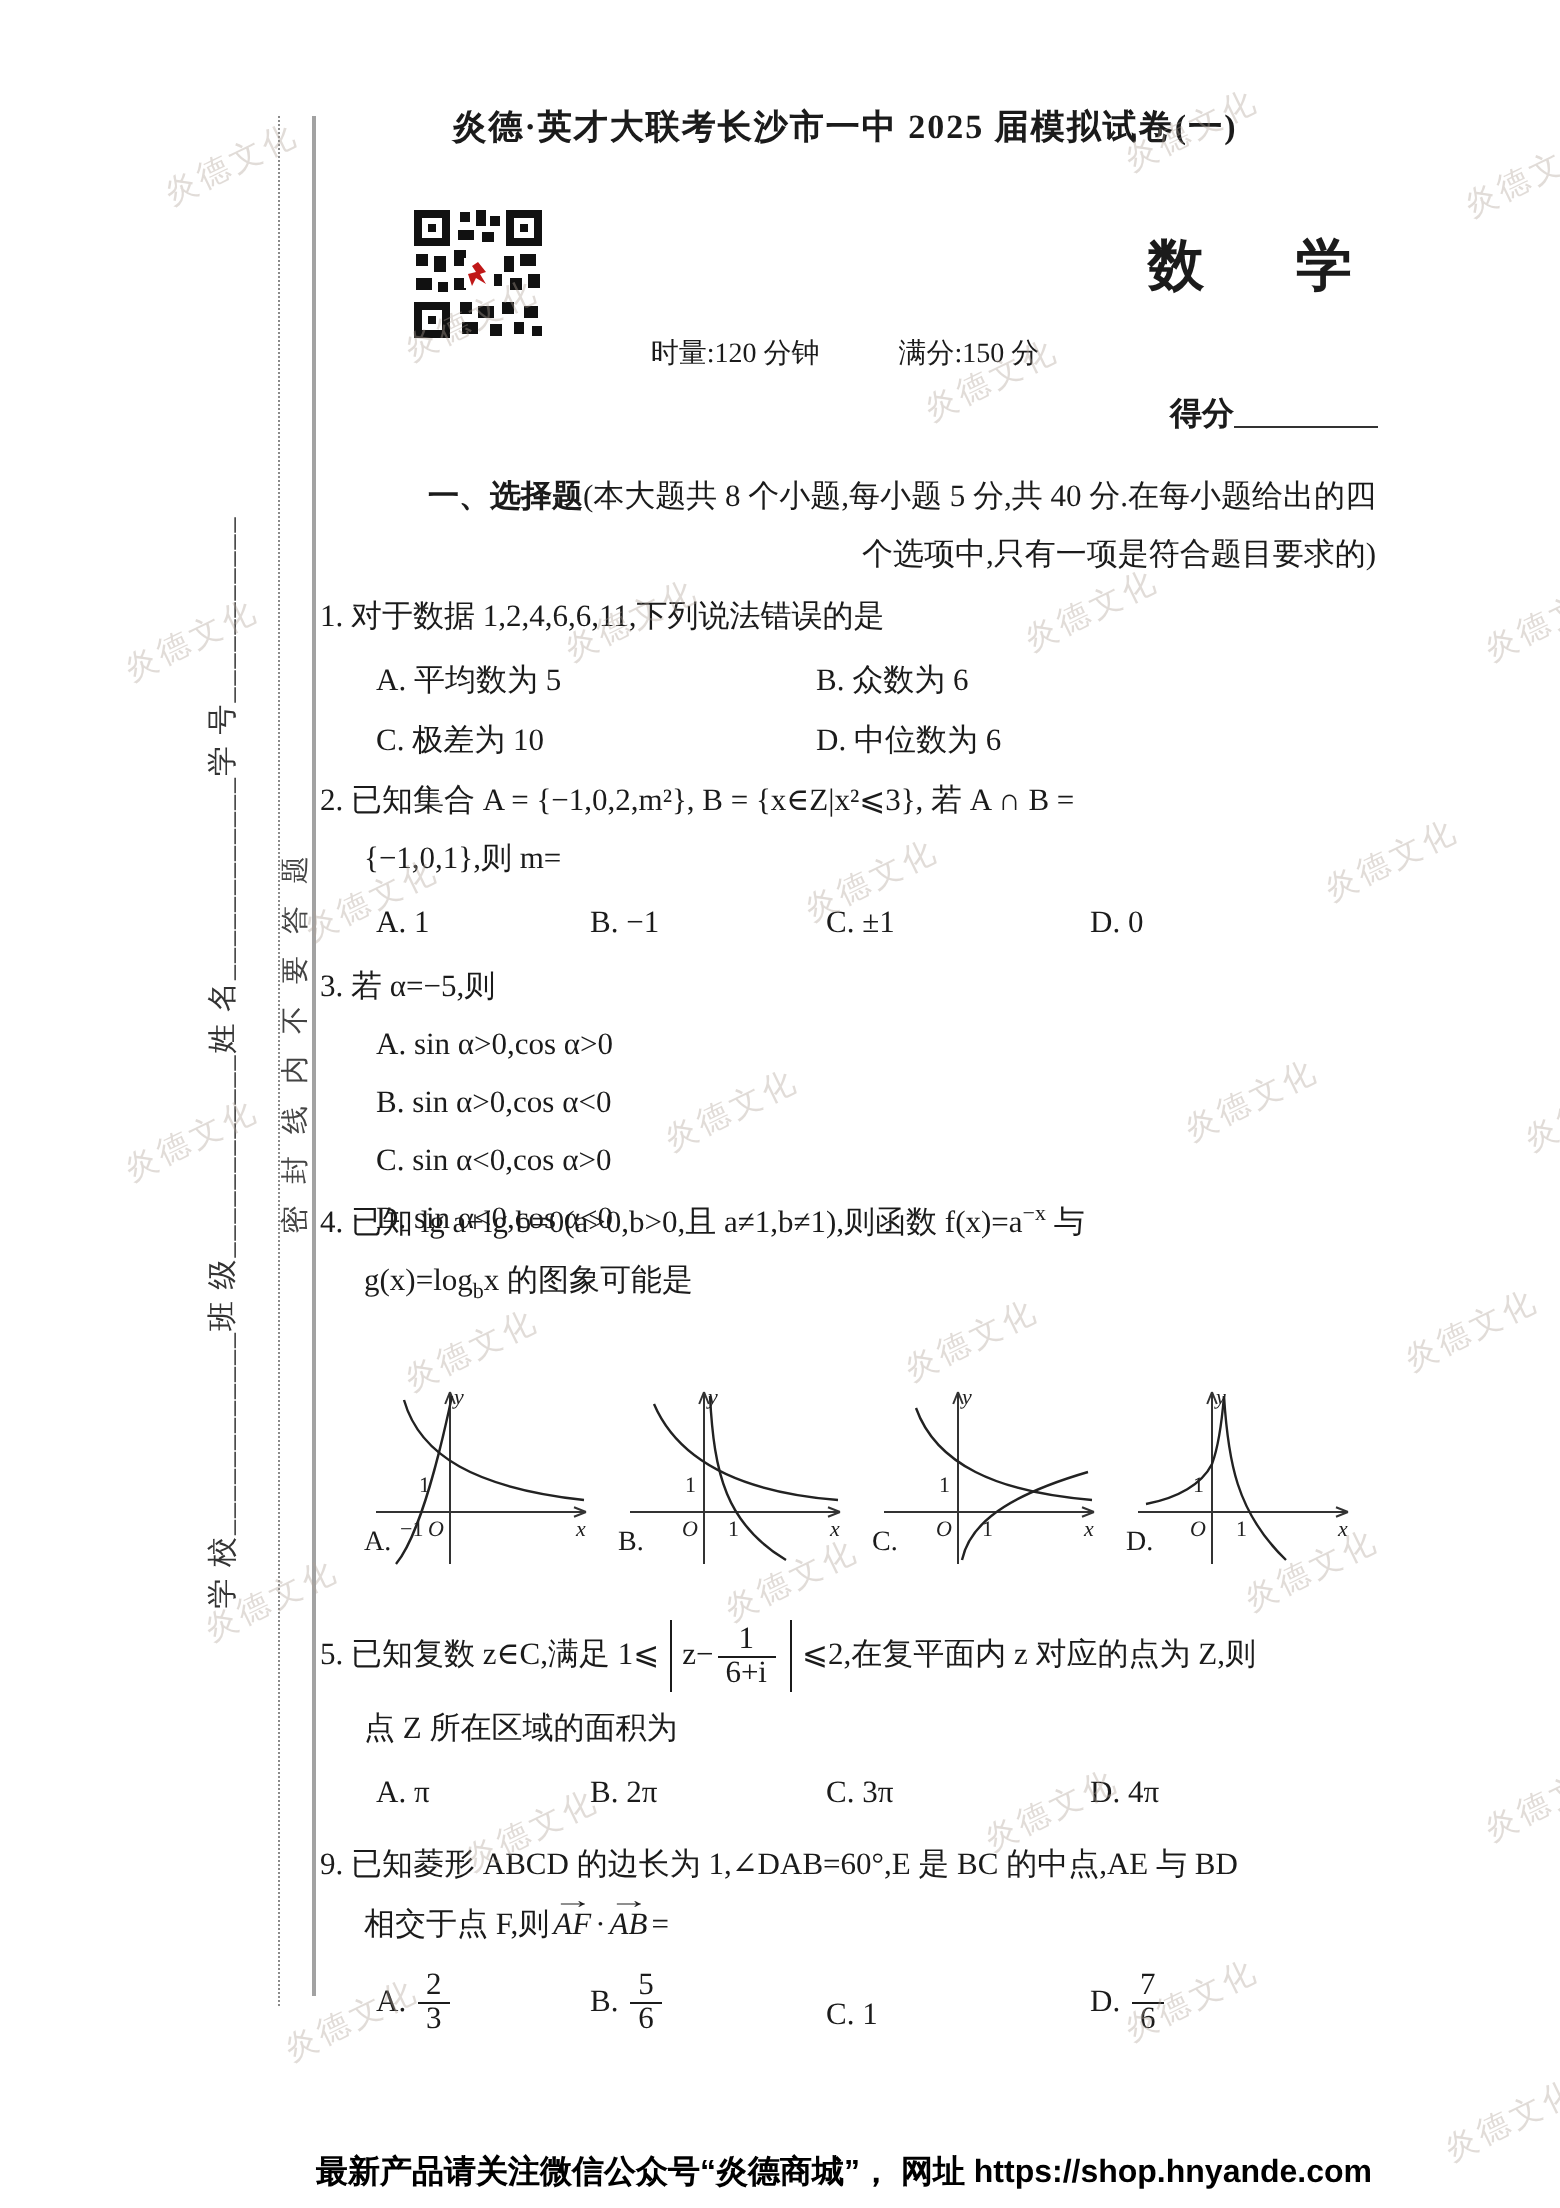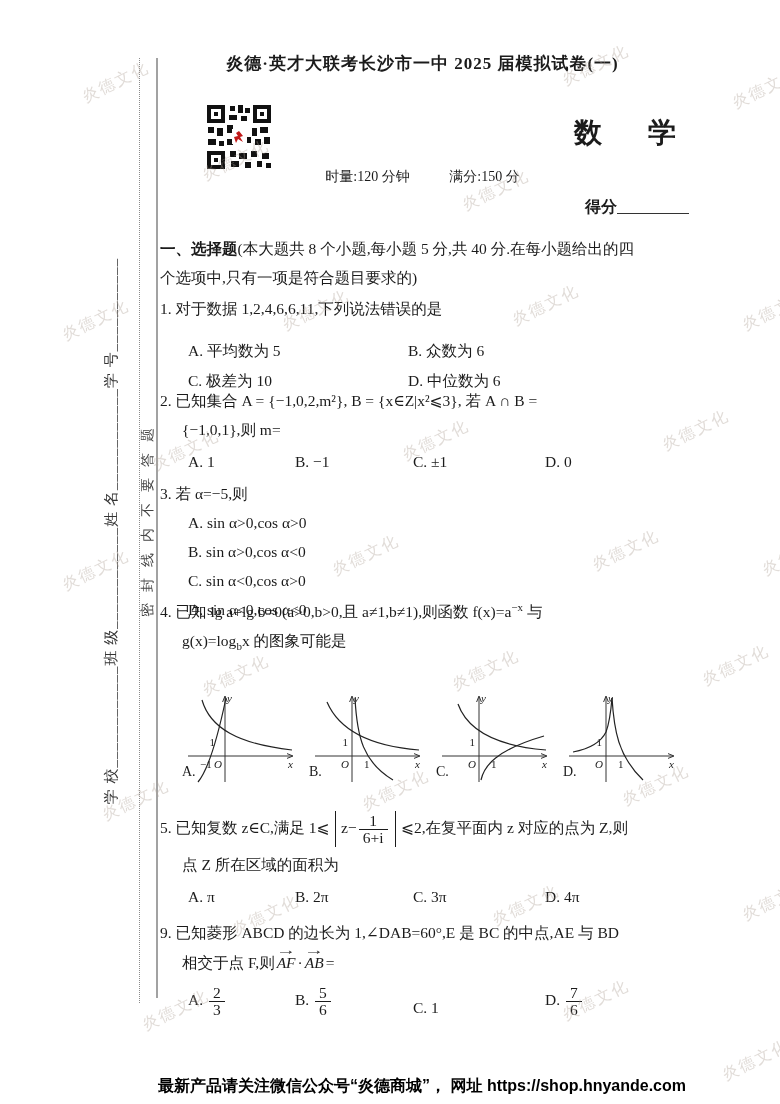--- a/index.html
+++ b/index.html
@@ -115,28 +115,28 @@
 
   <div class="meta">
     <span>时量:120 分钟</span>
     <span>满分:150 分</span>
   </div>
 
   <div class="score">
     <span>得分</span><span class="blank"></span>
   </div>
 
-  <div class="blk" style="top:234px;">
+  <div class="blk" style="top:234px;text-align:right;">
     <div><span class="b">一、选择题</span><span>(本大题共 8 个小题,每小题 5 分,共 40 分.在每小题给出的四</span></div>
     <div>个选项中,只有一项是符合题目要求的)</div>
   </div>
 
   <div class="blk" style="top:294px;">
     <div>1. 对于数据 1,2,4,6,6,11,下列说法错误的是</div>
-    <div class="optrow" style="margin-top:13px;">
+    <div class="optrow" style="margin-top:3px;">
       <span class="o o1">A. 平均数为 5</span>
       <span class="o q1b">B. 众数为 6</span>
     </div>
     <div class="optrow">
       <span class="o o1">C. 极差为 10</span>
       <span class="o q1b">D. 中位数为 6</span>
     </div>
   </div>
 
   <div class="blk" style="top:386px;">

